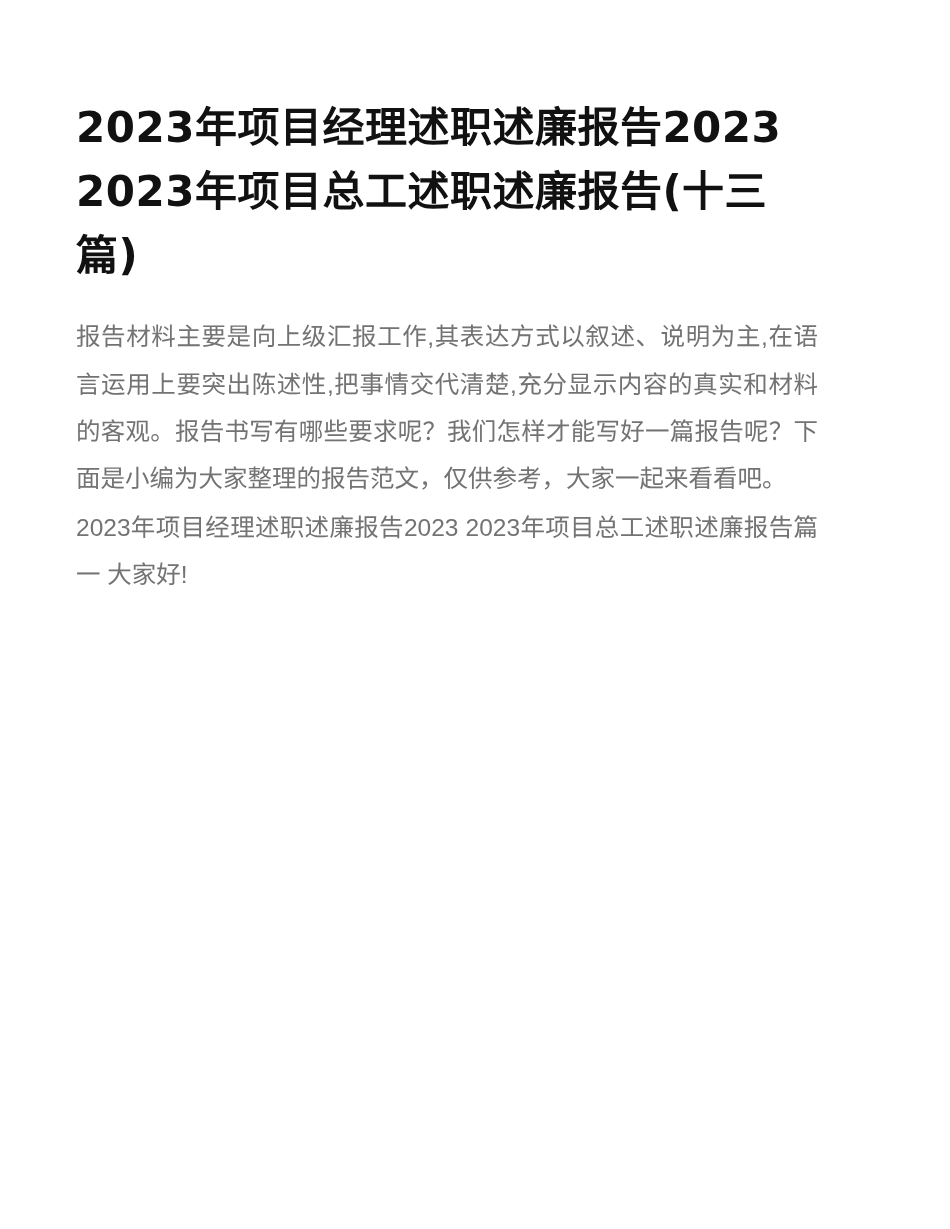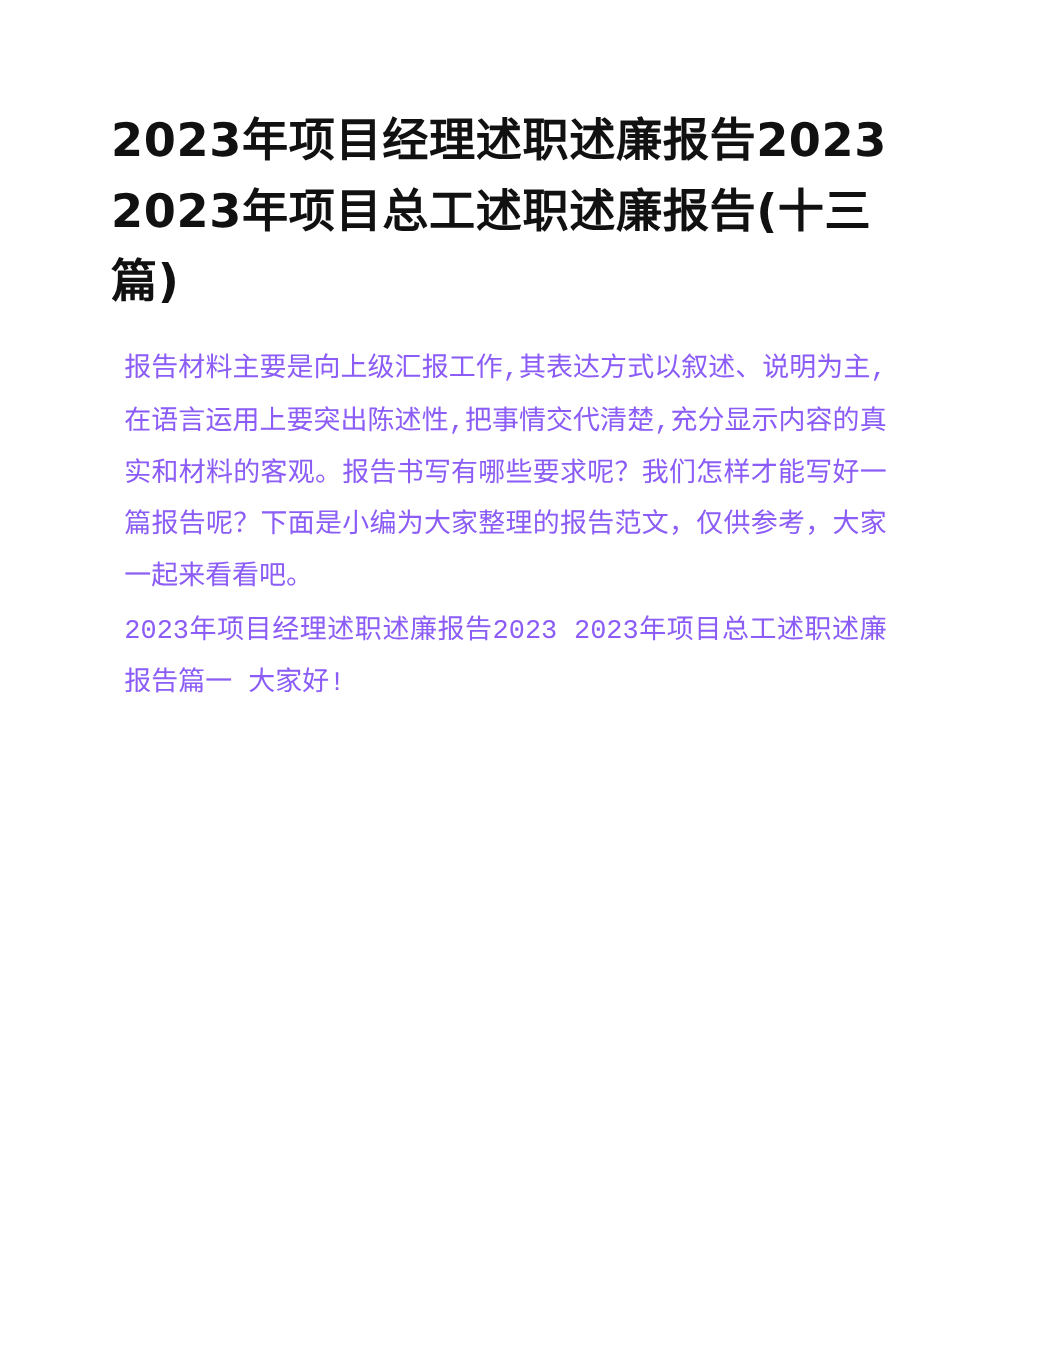--- a/index.html
+++ b/index.html
@@ -13,41 +13,41 @@
     font-family: "DejaVu Serif", "Liberation Serif", serif;
     color: #000000;
     overflow: hidden;
   }
   .page {
     position: relative;
     width: 950px;
     height: 870px;
     background: #ffffff;
     box-sizing: border-box;
-    padding: 96px 132px 40px 101px;
+    padding: 96px 132px 40px 76px;
   }
   .doc-title {
     font-family: "DejaVu Sans", "Liberation Sans", sans-serif;
     font-weight: bold;
     font-size: 42px;
     line-height: 1.52;
     letter-spacing: 0.5px;
     margin: 0 0 26px 0;
     color: #111111;
     word-break: break-all;
   }
   .body-text {
-    font-family: Liberation Mono, monospace;
+    font-family: Liberation Sans, sans-serif;
     font-size: 24.5px;
     line-height: 1.92;
-    margin: 12px;
+    margin: 0;
     text-align: justify;
     text-justify: inter-ideograph;
     word-break: break-all;
-    color: #8b5cf6;
+    color: #737373;
   }
   .para {
     margin: 0 0 2px 0;
   }
 </style>
 </head>
 <body>
 
 <div class="page">
 

